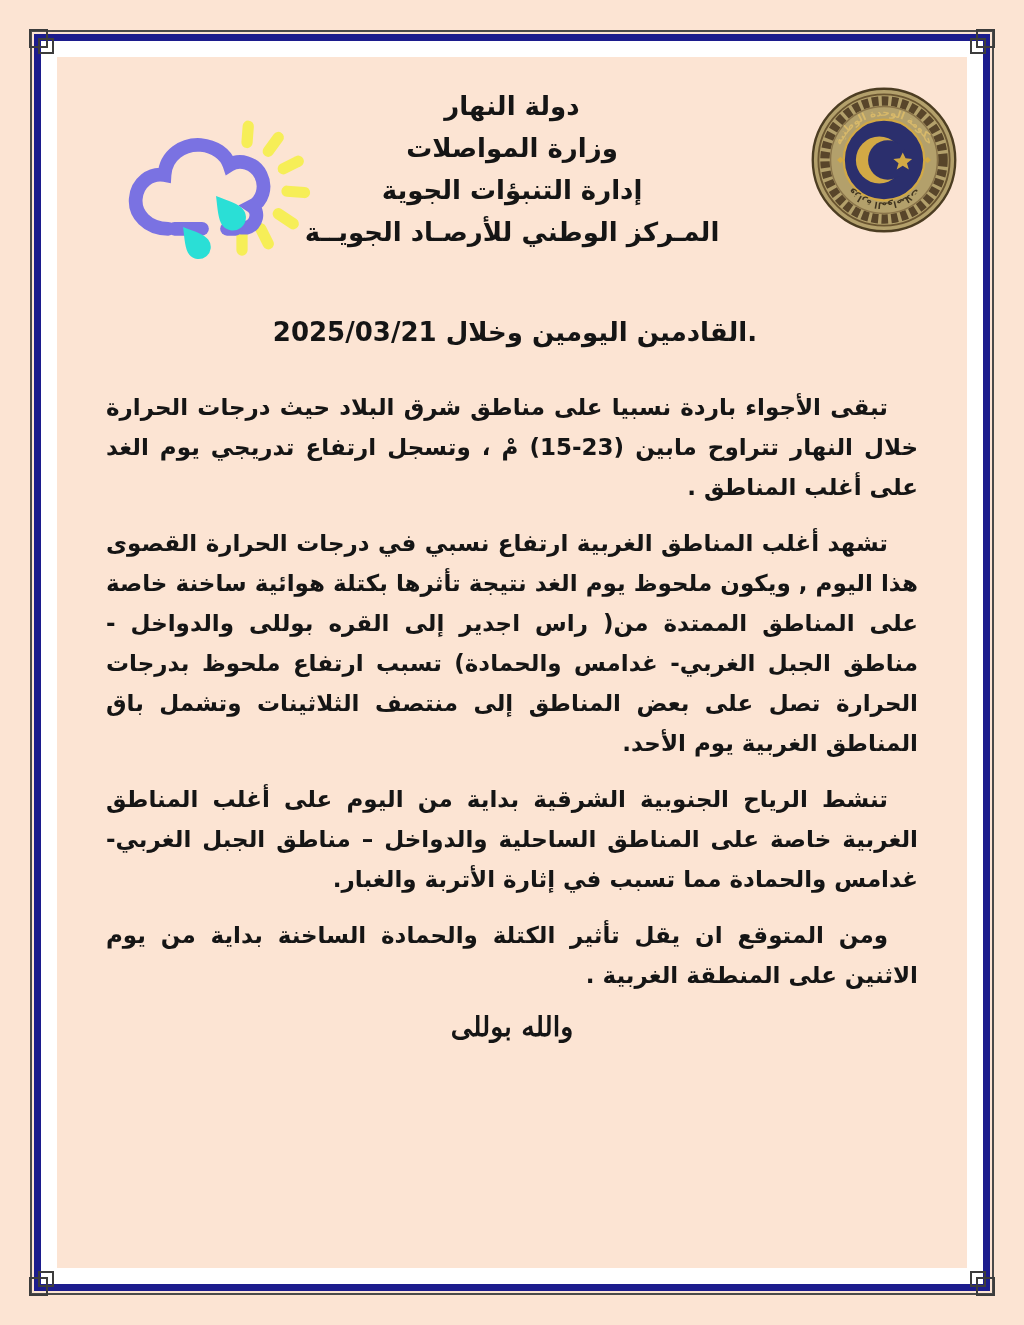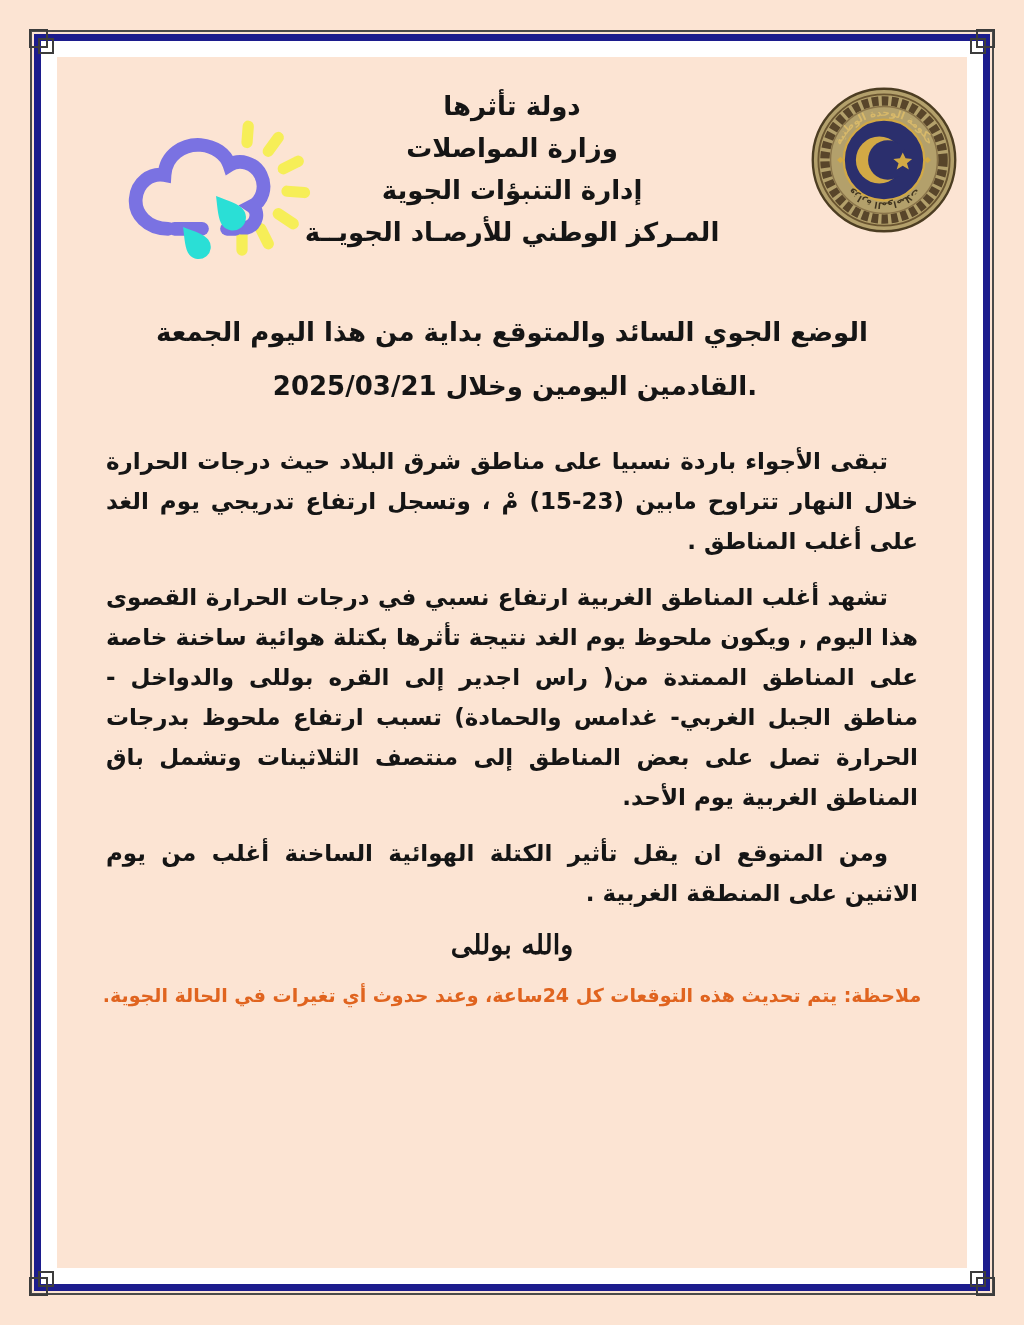--- a/index.html
+++ b/index.html
@@ -103,39 +103,38 @@
       <text font-size="11" fill="#d8b96a" font-weight="700" direction="rtl">
         <textPath href="#sealTop" startOffset="50%" text-anchor="middle">حكومة الوحدة الوطنية</textPath>
       </text>
       <text font-size="9.5" fill="#413520" font-weight="700" direction="rtl">
         <textPath href="#sealBottom" startOffset="50%" text-anchor="middle">وزارة المواصلات</textPath>
       </text>
     </svg>
   </div>
 
   <div class="header-text">
-    <div>دولة تأثرها</div>
+    <div>دولة النهار</div>
     <div>وزارة المواصلات</div>
     <div>إدارة التنبؤات الجوية</div>
     <div>المـركز الوطني للأرصـاد الجويــة</div>
   </div>
 
   <div class="report-title">
-    <div>الوضع الجوي السائد والمتوقع بداية من هذا اليوم الجمعة</div>
     <div class="title-line2">
       <span dir="ltr">2025/03/21</span>
       <span dir="ltr">وخلال</span>
       <span dir="ltr">اليومين</span>
       <span dir="ltr">القادمين.</span>
     </div>
   </div>
 
   <div class="body-text">
     <p>تبقى الأجواء باردة نسبيا على مناطق شرق البلاد حيث درجات الحرارة خلال النهار تتراوح مابين (23-15) مْ ، وتسجل ارتفاع تدريجي يوم الغد على أغلب المناطق .</p>
     <p>تشهد أغلب المناطق الغربية ارتفاع نسبي في درجات الحرارة القصوى هذا اليوم , ويكون ملحوظ يوم الغد نتيجة تأثرها بكتلة هوائية ساخنة خاصة على المناطق الممتدة من( راس اجدير إلى القره بوللى  والدواخل - مناطق الجبل الغربي- غدامس والحمادة) تسبب ارتفاع ملحوظ بدرجات الحرارة تصل على بعض المناطق إلى  منتصف الثلاثينات وتشمل باق  المناطق الغربية يوم الأحد.</p>
-    <p>ومن المتوقع ان يقل تأثير الكتلة الهوائية الساخنة  أغلب من يوم الاثنين  على المنطقة الغربية .</p>
+    <p class="gap-above">تنشط الرياح الجنوبية الشرقية بداية من اليوم على أغلب المناطق الغربية خاصة على المناطق الساحلية والدواخل – مناطق الجبل الغربي- غدامس والحمادة مما تسبب في إثارة الأتربة والغبار.</p>
+    <p>ومن المتوقع ان يقل تأثير الكتلة والحمادة الساخنة  بداية من يوم الاثنين  على المنطقة الغربية .</p>
   </div>
 
   <div class="closing">والله بوللى</div>
 
-  <div class="note">ملاحظة: يتم تحديث هذه التوقعات كل 24ساعة، وعند حدوث أي تغيرات في الحالة الجوية.</div>
 
 </div>
 
 </body></html>

